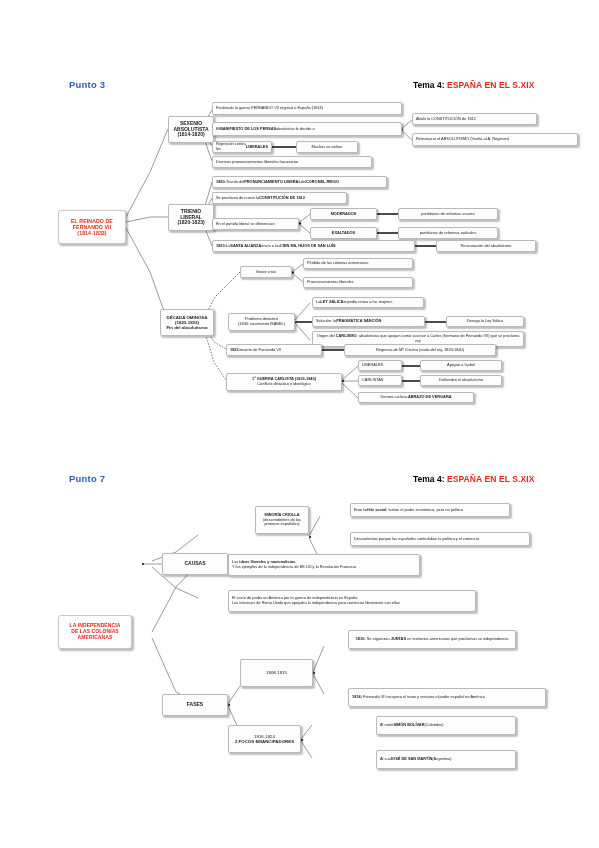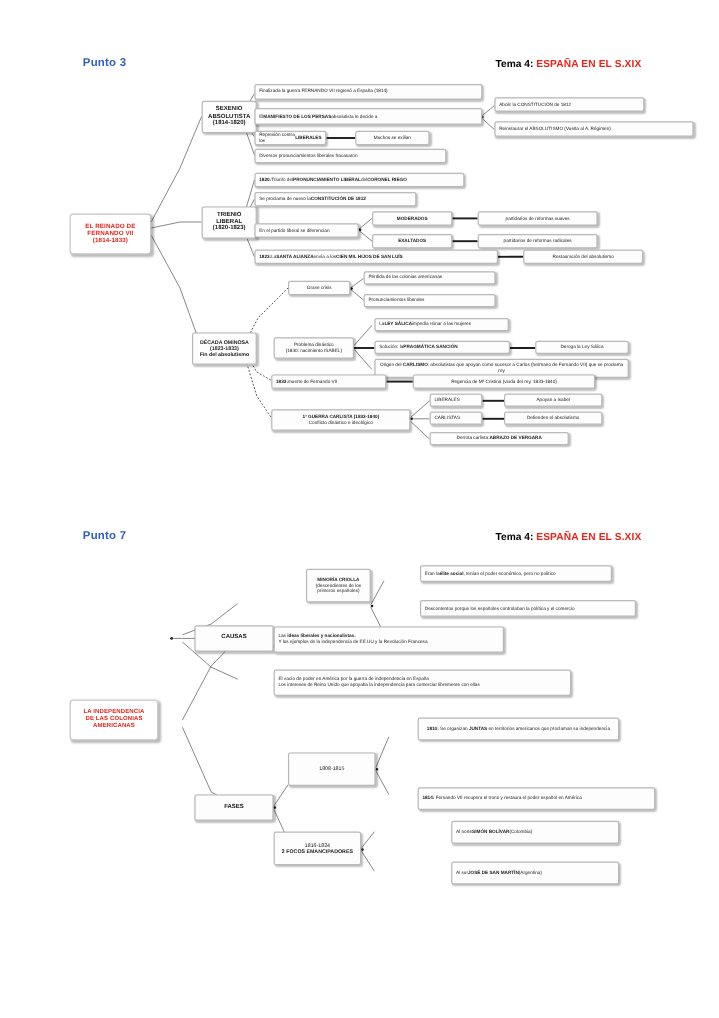--- a/index.html
+++ b/index.html
@@ -1,21 +1,21 @@
 <!DOCTYPE html>
 <html><head>
 <meta charset="utf-8">
 <style>
   html,body{margin:0;padding:0;background:#ffffff;}
   body{
     width:599px;height:848px;position:relative;
     font-family:"Liberation Sans","DejaVu Sans",sans-serif;
     color:#111;overflow:hidden;
   }
-  .page{position:absolute;inset:0;}
+  .page{position:absolute;inset:0;margin-top:32px;}
 
   
   .punto{
     position:absolute;
     font-size:9.5px;font-weight:bold;color:#2f5fbf;
     letter-spacing:.2px;
   }
   .tema{
     position:absolute;
     font-size:8.5px;font-weight:bold;color:#000;

